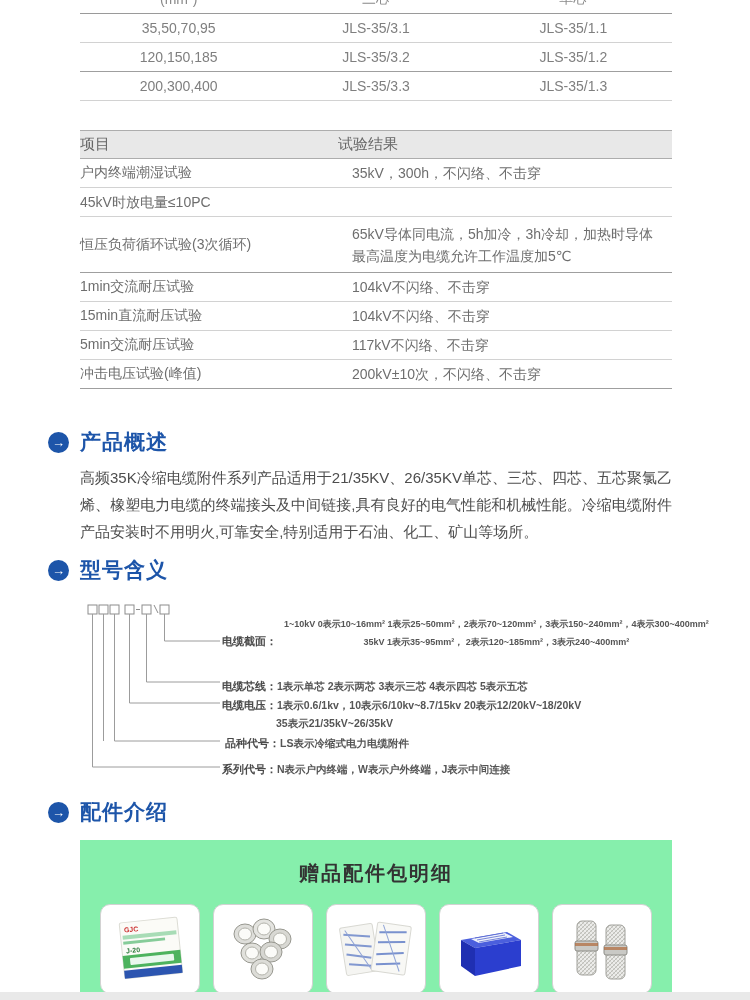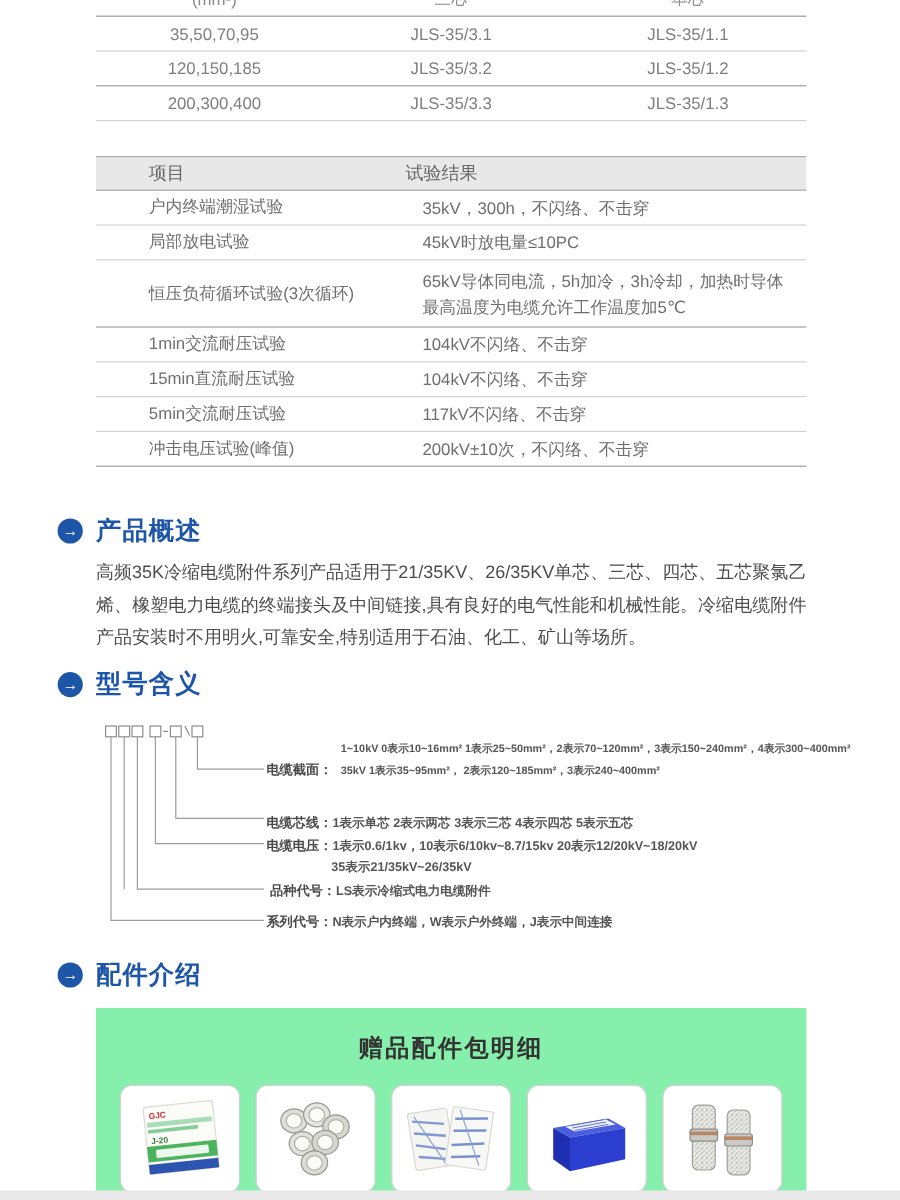--- a/index.html
+++ b/index.html
@@ -15,42 +15,42 @@
   .bline-l{border-bottom:1px solid #d2d2d2;}
   .bline-d{border-bottom:1px solid #9f9f9f;}
 
   .t2{top:130px;}
   .t2head{display:grid;grid-template-columns:258px 1fr;height:27px;align-items:center;
           background:#e8e8e8;border-top:1px solid #adadad;border-bottom:1px solid #adadad;
           font-size:15px;color:#666;}
   .t2row{display:grid;grid-template-columns:258px 1fr;min-height:28px;align-items:center;
          font-size:14px;color:#6e6e6e;gap:14px;}
   .t2row.tall{min-height:55px;}
-  .t2row .c1,.t2head .c1{padding-left:44px;}
+  .t2row .c1,.t2head .c1{}
   .t2row .c2{padding-right:6px;line-height:22px;}
 
   
   .sec-head{position:absolute;left:48px;display:flex;align-items:center;gap:11px;}
   .sec-ico{width:21px;height:21px;border-radius:50%;background:#1d55a9;color:#fff;
            display:flex;align-items:center;justify-content:center;font-size:13px;
            font-weight:bold;line-height:1;}
   .sec-title{font-size:21px;font-weight:bold;color:#1d55a9;letter-spacing:1px;}
 
   
   .overview-body{position:absolute;left:80px;top:464px;width:592px;font-size:15px;
                  line-height:27px;color:#4d4d4d;text-align:justify;}
 
   
   .diagram{position:absolute;left:80px;top:600px;width:612px;height:185px;background:#fff;}
   .diagram svg.conn{position:absolute;left:0;top:0;}
   .d-name{font-size:11px;font-weight:bold;color:#4a4a4a;white-space:nowrap;}
   .d-val{font-size:10.5px;font-weight:600;color:#555;white-space:nowrap;}
   .d0-name{position:absolute;left:142px;top:34px;}
   .d0-lines{position:absolute;left:204px;top:15px;}
-  .d0-lines div{font-size:9px;font-weight:600;color:#555;line-height:18px;white-space:nowrap;}
+  .d0-lines div{font-size:9px;font-weight:600;color:#555;line-height:18px;white-space:nowrap;text-align:center;}
   .d1{position:absolute;left:142px;top:76px;white-space:nowrap;}
   .d2a{position:absolute;left:142px;top:95px;white-space:nowrap;}
   .d2b{position:absolute;left:196px;top:113px;white-space:nowrap;}
   .d3{position:absolute;left:145px;top:133px;white-space:nowrap;}
   .d4{position:absolute;left:142px;top:159px;white-space:nowrap;}
 
   
   .panel{position:absolute;left:80px;top:840px;width:592px;height:160px;background:#86efac;}
   .panel-title{position:absolute;left:0;top:20px;width:100%;text-align:center;font-size:20px;
                font-weight:600;color:#333;letter-spacing:2px;}
@@ -90,21 +90,20 @@
   <div class="tbl t2">
     <div class="t2head">
       <div class="c1">项目</div>
       <div class="c2">试验结果</div>
     </div>
     <div class="t2row bline-l">
       <div class="c1">户内终端潮湿试验</div>
       <div class="c2">35kV，300h，不闪络、不击穿</div>
     </div>
     <div class="t2row bline-l">
-      <div class="c1">局部放电试验</div>
       <div class="c2">45kV时放电量≤10PC</div>
     </div>
     <div class="t2row tall bline-d">
       <div class="c1">恒压负荷循环试验(3次循环)</div>
       <div class="c2">65kV导体同电流，5h加冷，3h冷却，加热时导体最高温度为电缆允许工作温度加5℃</div>
     </div>
     <div class="t2row bline-l">
       <div class="c1">1min交流耐压试验</div>
       <div class="c2">104kV不闪络、不击穿</div>
     </div>

